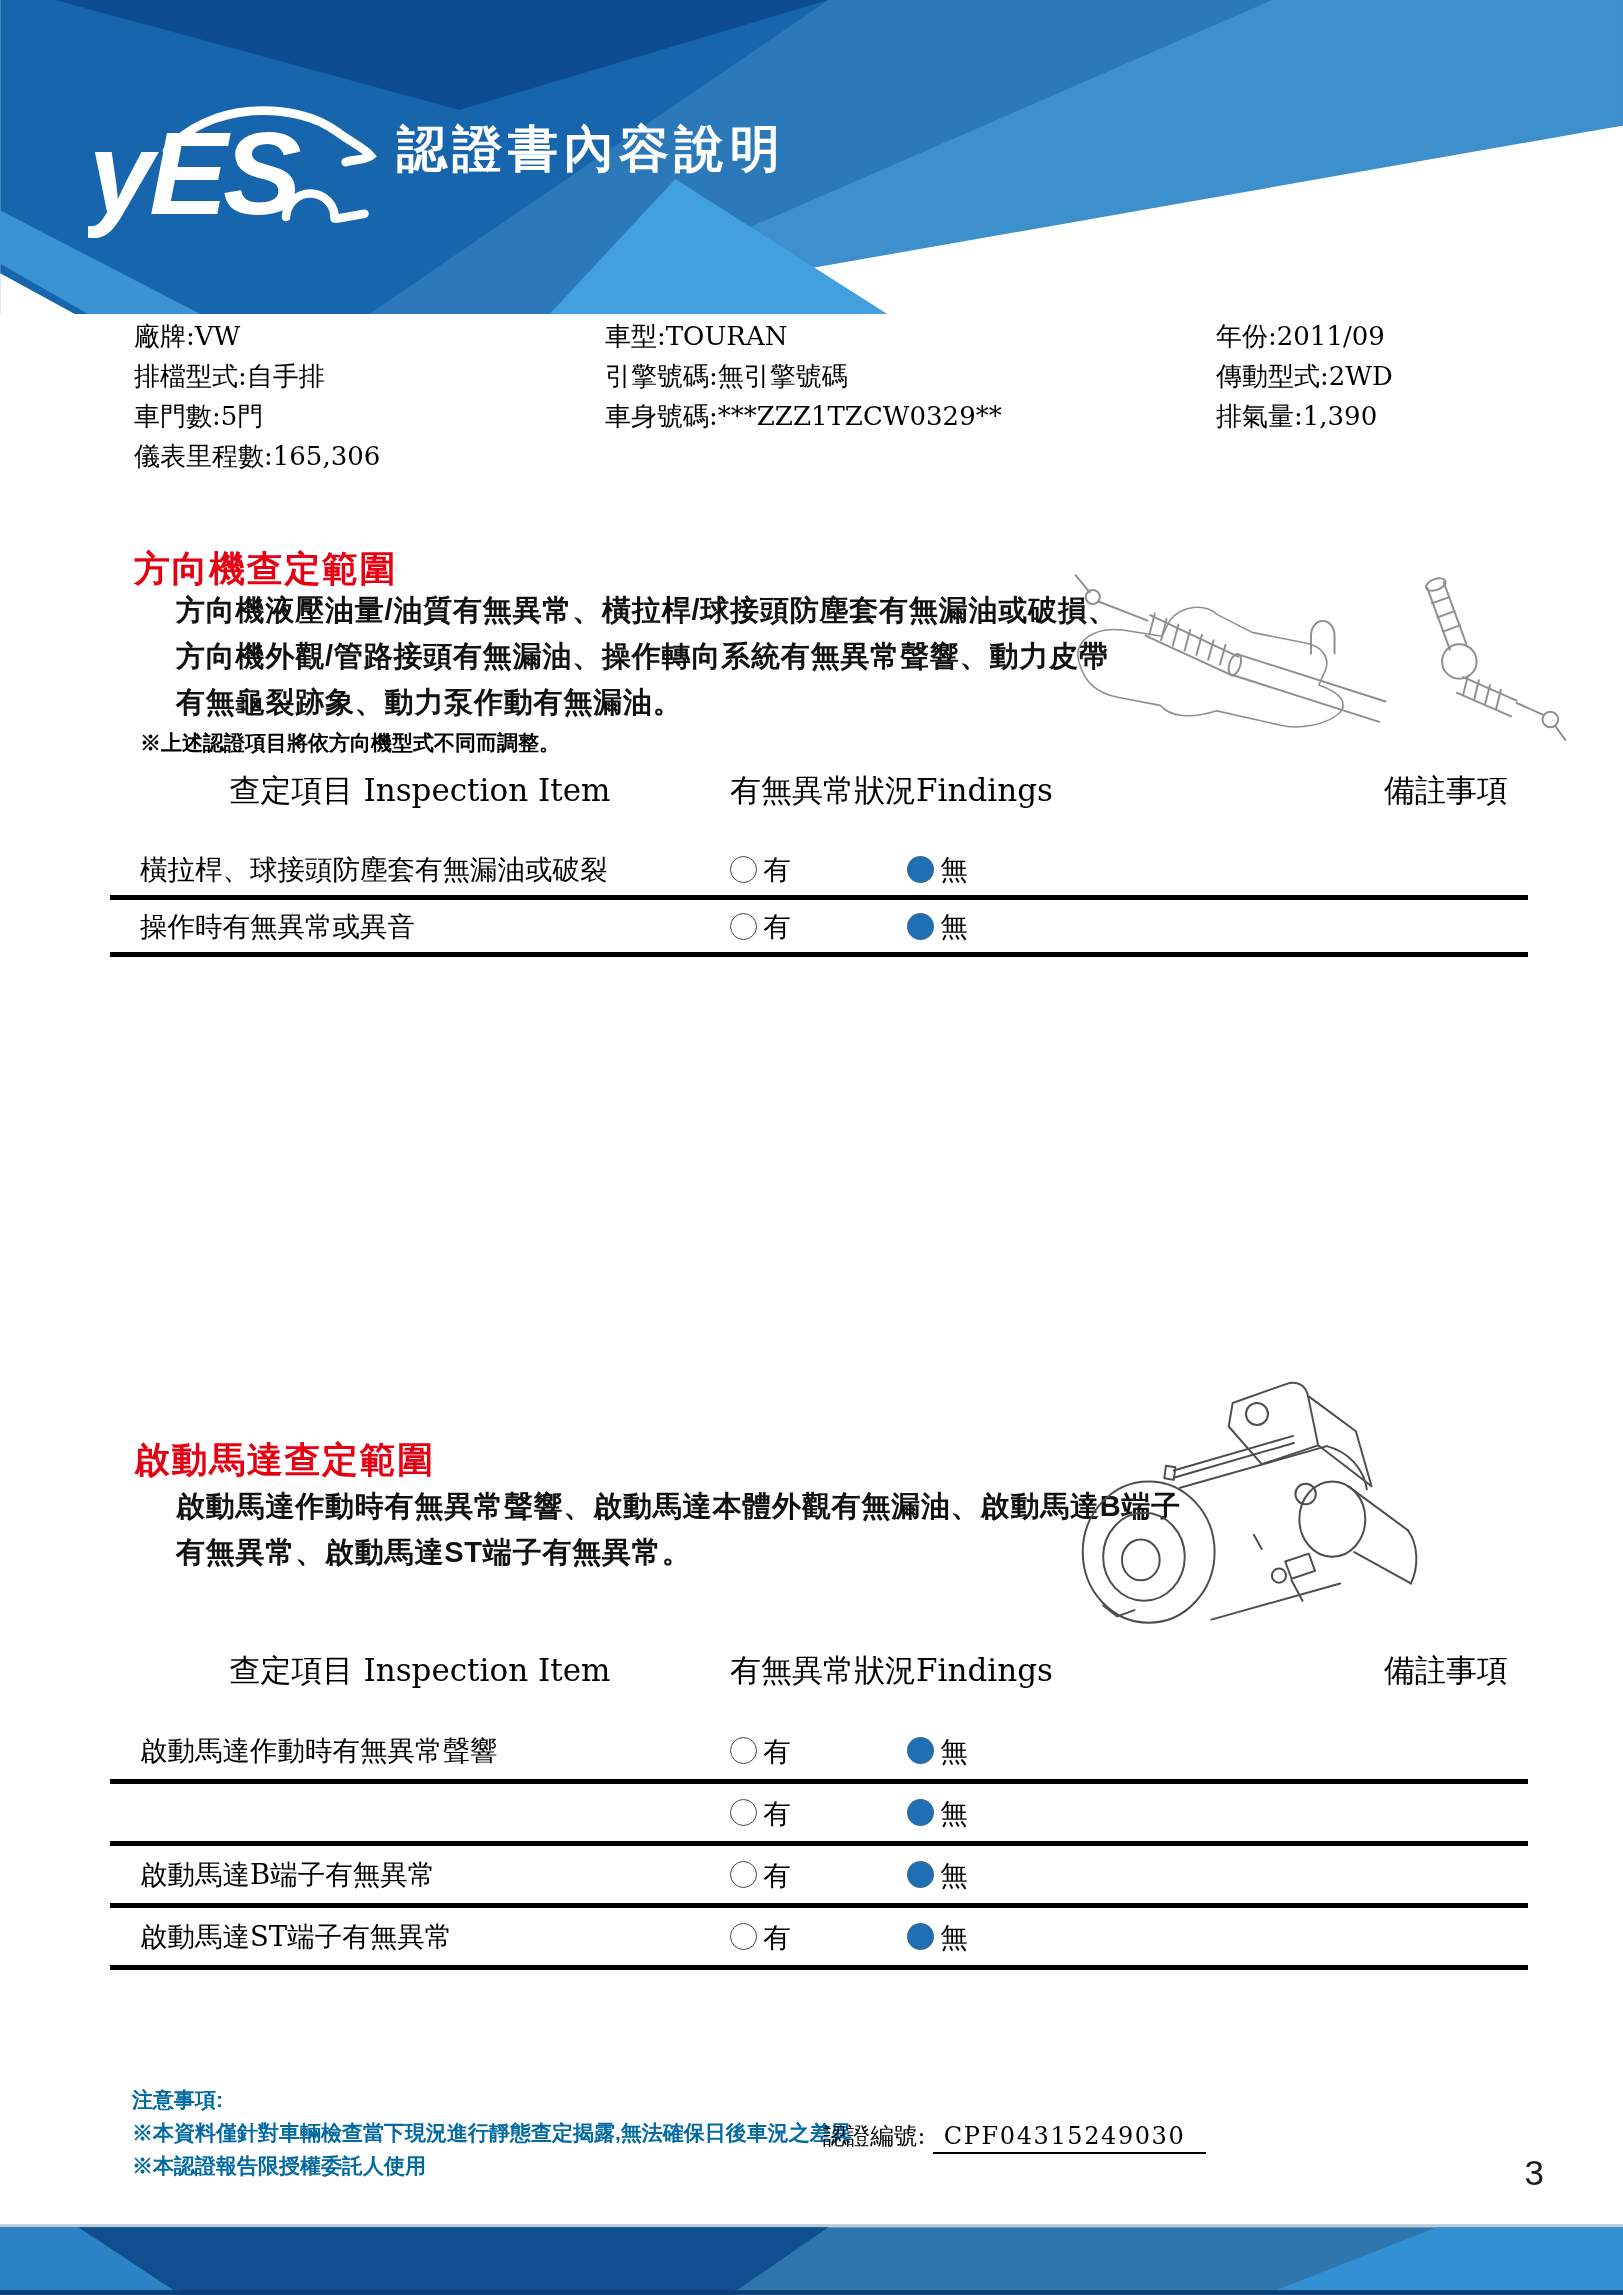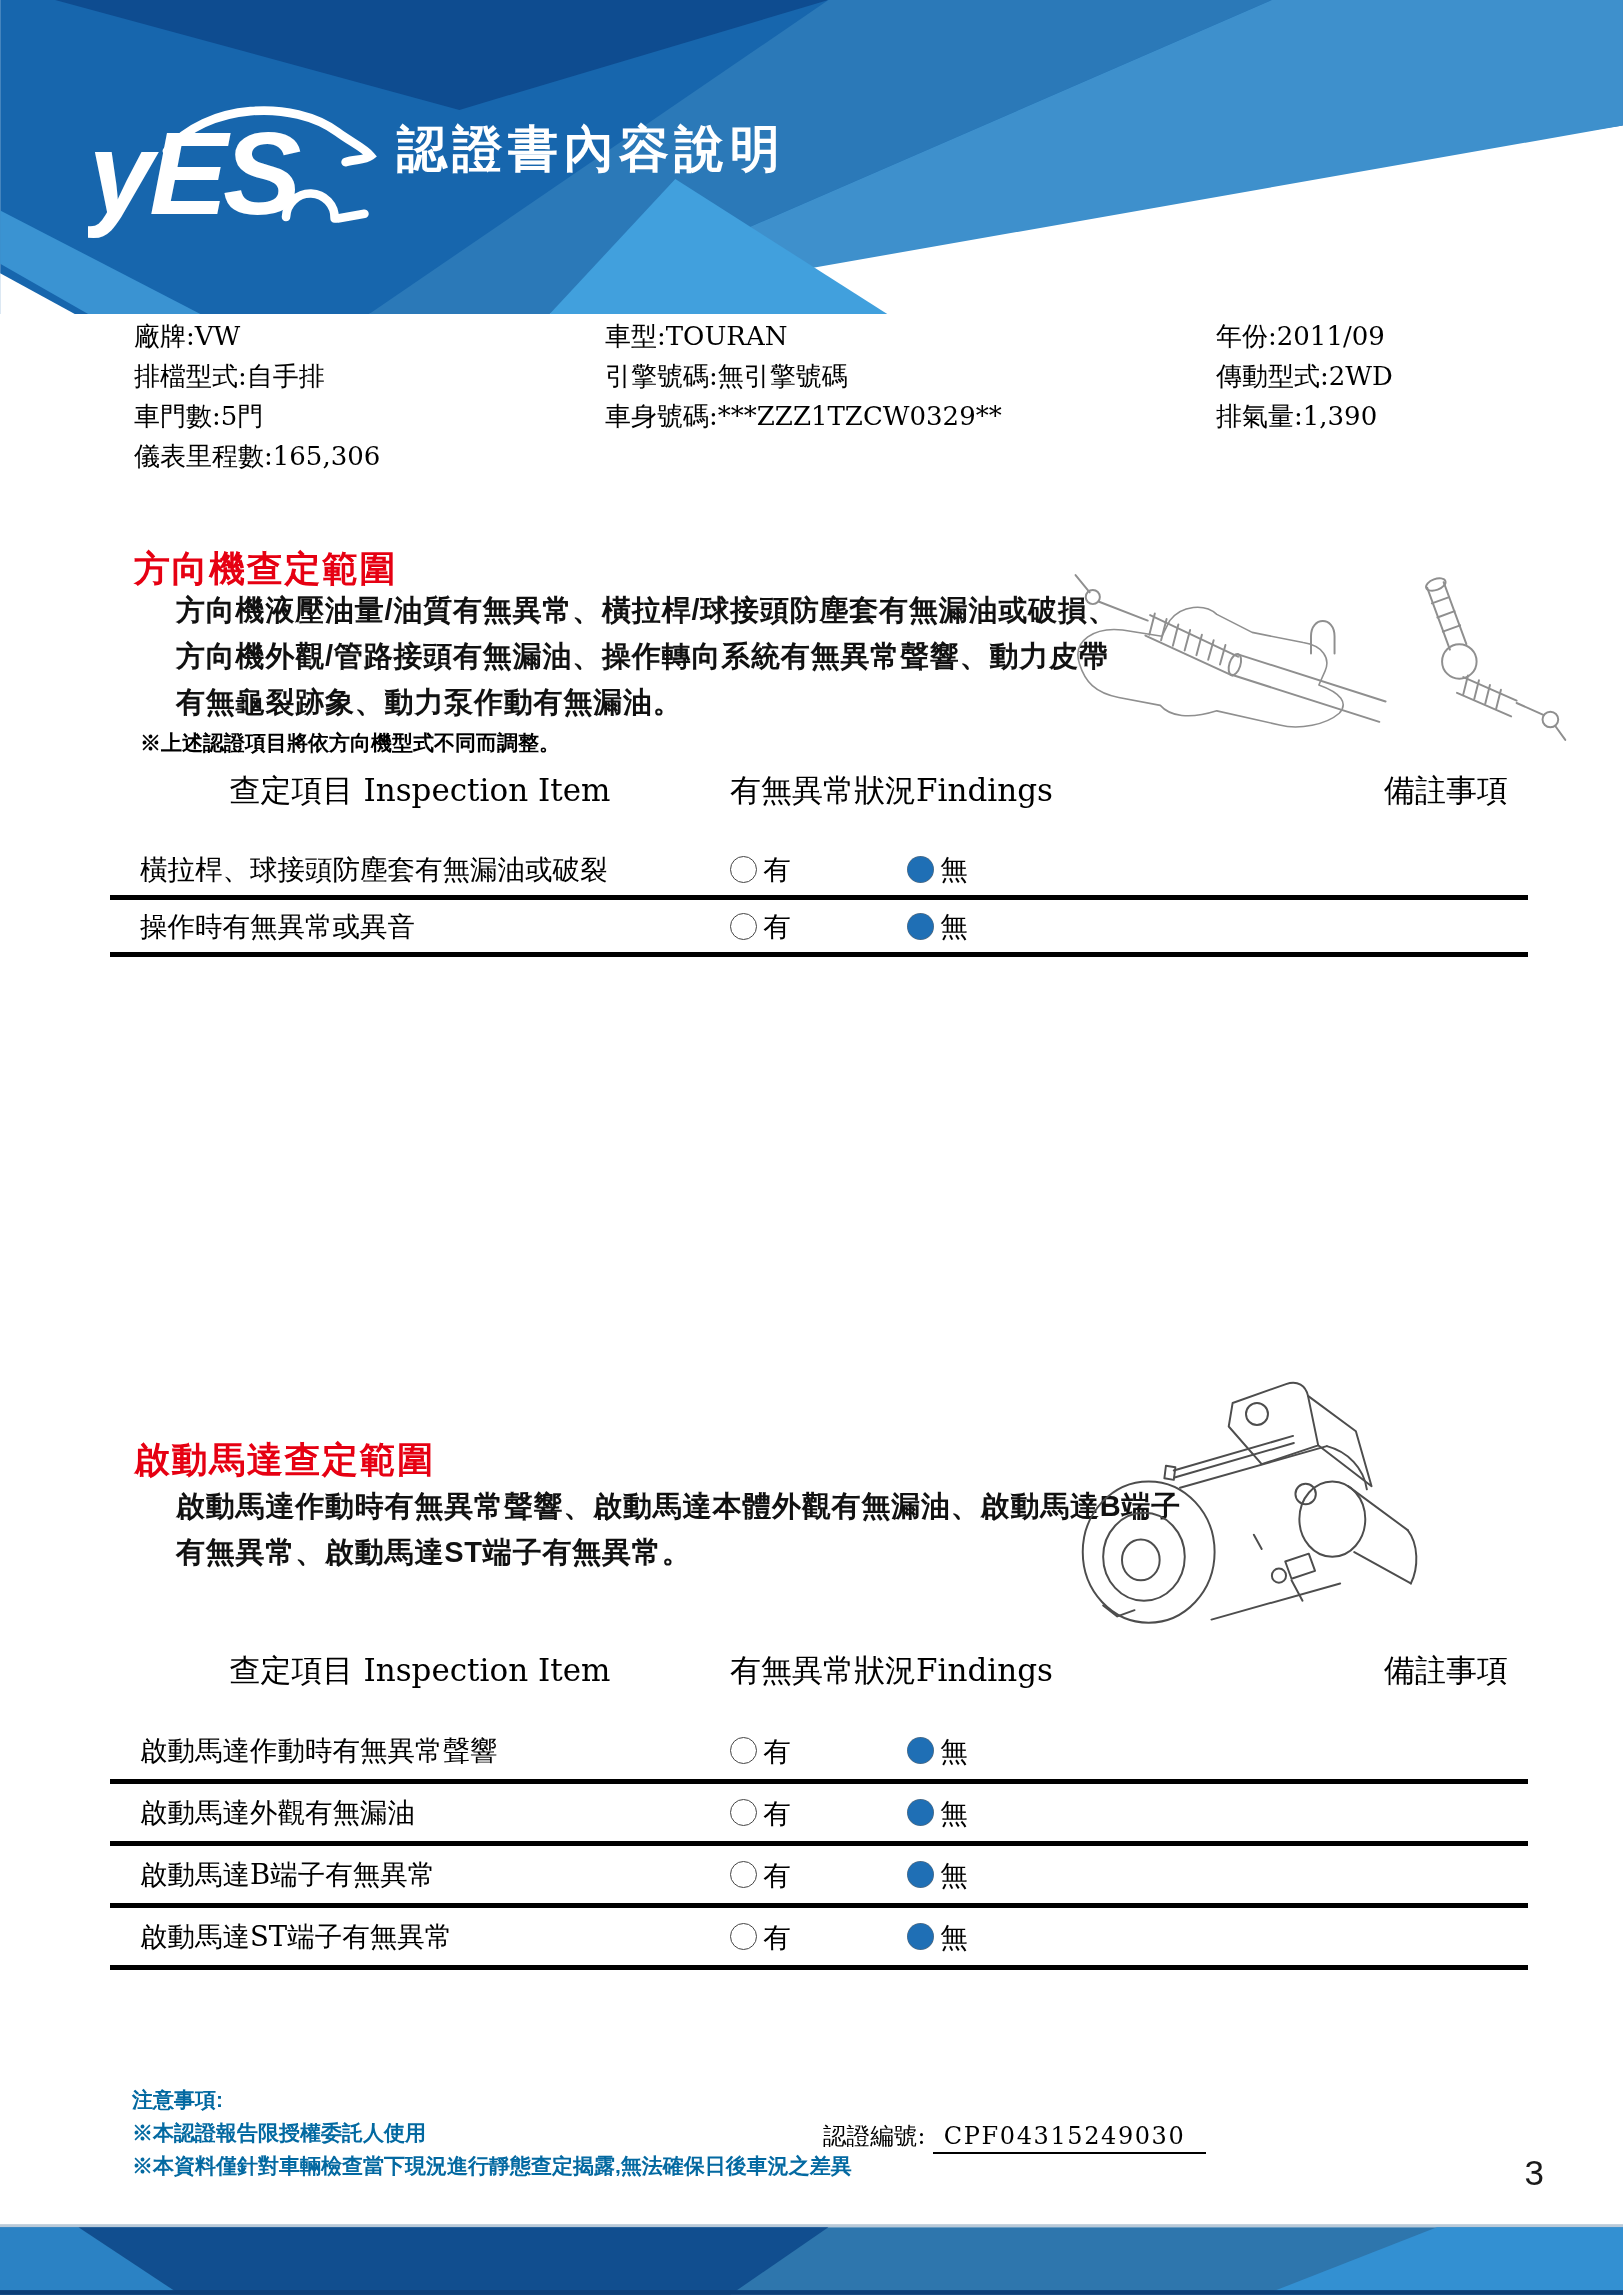--- a/index.html
+++ b/index.html
@@ -221,21 +221,20 @@
         <div class="radio-opt opt-yes" style="height:57px;">
             <span class="radio"></span>
             <span class="radio-label">有</span>
           </div>
         <div class="radio-opt opt-no" style="height:57px;">
             <span class="radio selected"></span>
             <span class="radio-label">無</span>
           </div>
       </div>
       <div class="t-row" style="height:57px;">
-        <div class="item" style="height:57px;line-height:57px;">啟動馬達外觀有無漏油</div>
         <div class="radio-opt opt-yes" style="height:57px;">
             <span class="radio"></span>
             <span class="radio-label">有</span>
           </div>
         <div class="radio-opt opt-no" style="height:57px;">
             <span class="radio selected"></span>
             <span class="radio-label">無</span>
           </div>
       </div>
       <div class="t-row" style="height:57px;">
@@ -258,22 +257,22 @@
         <div class="radio-opt opt-no" style="height:57px;">
             <span class="radio selected"></span>
             <span class="radio-label">無</span>
           </div>
       </div>
     </div>
   </div>
 
   <div class="notice">
     <div>注意事項:</div>
+    <div>※本資料僅針對車輛檢查當下現況進行靜態查定揭露,無法確保日後車況之差異</div>
     <div>※本認證報告限授權委託人使用</div>
-    <div>※本資料僅針對車輛檢查當下現況進行靜態查定揭露,無法確保日後車況之差異</div>
   </div>
 
   <div class="cert-line">
     <span>認證編號:</span>
     <span class="cert-number">CPF04315249030</span>
   </div>
 
   <div class="page-number">3</div>
 
   <div class="bottom-band">

